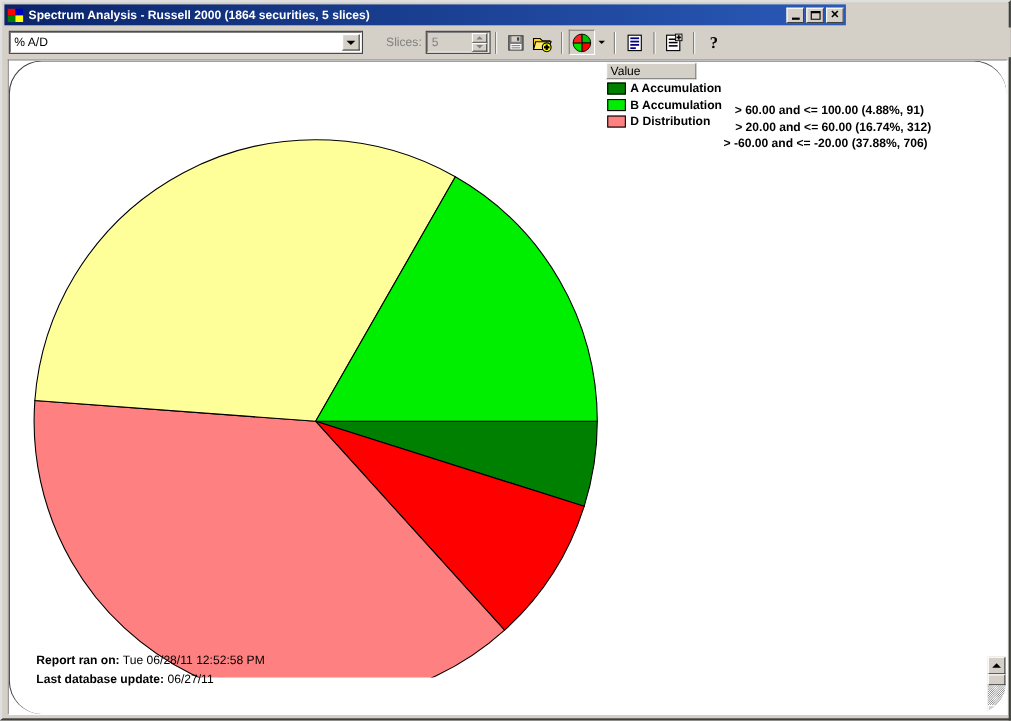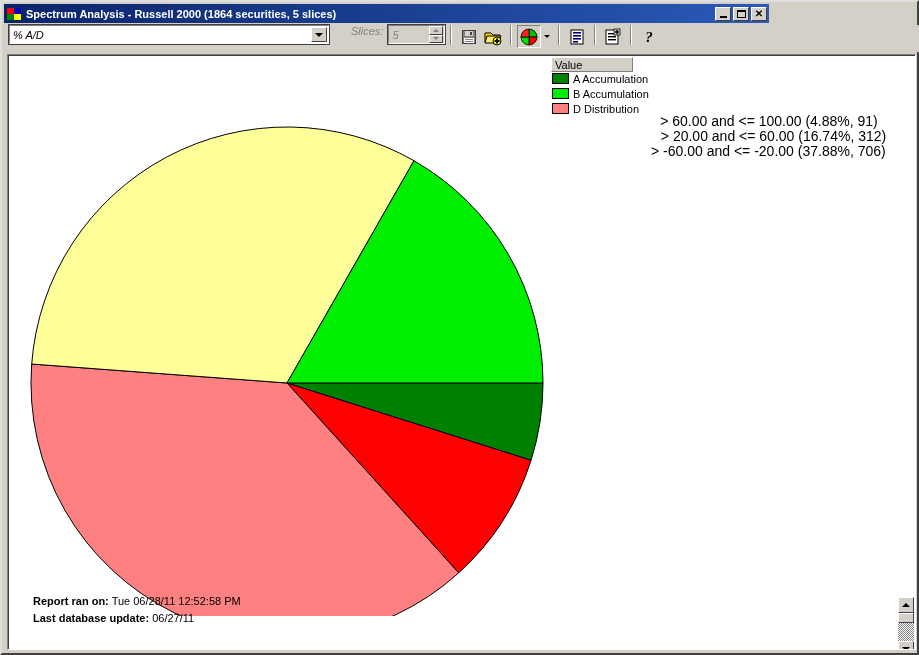--- a/index.html
+++ b/index.html
@@ -47,21 +47,21 @@
     position:relative;box-sizing:border-box;
     font-size:9px;line-height:12px;text-align:center;color:#000;
     display:flex;align-items:center;justify-content:center;
   }
   .tbtn .min-g{width:7px;height:2px;background:#000;margin-top:6px;}
   .tbtn .max-g{width:9px;height:8px;border:1px solid #000;border-top-width:2px;box-sizing:border-box;}
   .tbtn .close-g{font-size:10px;font-family:"Liberation Sans",sans-serif;font-weight:bold;line-height:10px;}
   
   .toolbar{
     position:absolute;left:2px;top:23px;width:915px;height:27px;
-    background:#d4d0c8;display:flex;align-items:flex-start;font-style:italic;
+    background:#d4d0c8;display:flex;align-items:center;
   }
   .combo{
     margin-left:5px;width:320px;height:19px;background:#ffffff;
     border-left:1px solid #808080;border-top:1px solid #808080;
     border-right:1px solid #ffffff;border-bottom:1px solid #ffffff;
     outline:1px solid #404040;
     box-sizing:border-box;display:flex;align-items:center;position:relative;
   }
   .combo-text{padding-left:3px;font-size:11px;color:#000;}
   .combo-arrow{
@@ -105,46 +105,46 @@
   
   .client{
     position:absolute;left:5px;top:52px;width:909px;height:596px;
     background:#ffffff;box-sizing:border-box;
     border-left:1px solid #808080;border-top:1px solid #808080;
     border-right:1px solid #ffffff;border-bottom:1px solid #ffffff;
   }
   .client-in{
     position:absolute;left:0;top:0;right:0;bottom:0;background:#ffffff;
     border-left:1px solid #404040;border-top:1px solid #404040;
-    box-sizing:border-box;overflow:hidden;
+    box-sizing:border-box;overflow:hidden;border-radius:30px;
   }
   
   .legend{
     position:absolute;left:542px;top:1px;width:364px;height:93px;
   }
   .legend-hdr{display:flex;height:15px;}
   .hdr-cell{
     background:#d4d0c8;height:15px;box-sizing:border-box;
     border-left:1px solid #ffffff;border-top:1px solid #ffffff;
     border-right:1px solid #808080;border-bottom:1px solid #808080;
     display:flex;align-items:center;font-size:11px;color:#000;
     padding-left:3px;
   }
   .hdr-value{width:82px;}
   .hdr-pct{flex:1;}
   .sort-wrap{width:12px;height:7px;position:relative;margin-right:10px;margin-left:3px;}
   .sort-wrap svg{display:block;}
   .legend-rows{margin-top:1px;}
-  .lrow{display:flex;align-items:flex-start;height:15px;}
+  .lrow{display:flex;align-items:center;height:15px;font-weight:bold;}
   .swatch{
     width:17px;height:11px;margin-left:1px;margin-right:4px;
     border:1px solid #000000;box-sizing:border-box;flex:0 0 auto;
   }
   .lname{font-size:11px;color:#000;white-space:nowrap;}
-  .lrange{font-size:14px;color:#000;white-space:nowrap;margin-left:12px;margin-top:40px;}
+  .lrange{font-size:11px;color:#000;white-space:nowrap;margin-left:12px;margin-top:40px;}
   
   .piewrap{position:absolute;left:0px;top:0px;width:545px;height:560px;}
   
   .footer{position:absolute;left:6px;bottom:22px;font-size:11px;color:#000;line-height:17px;}
   .footer b{font-weight:bold;margin-left:18px;}
   
   .vscroll{
     position:absolute;right:1px;bottom:2px;width:16px;height:50px;
     background:#d4d0c8;
   }

